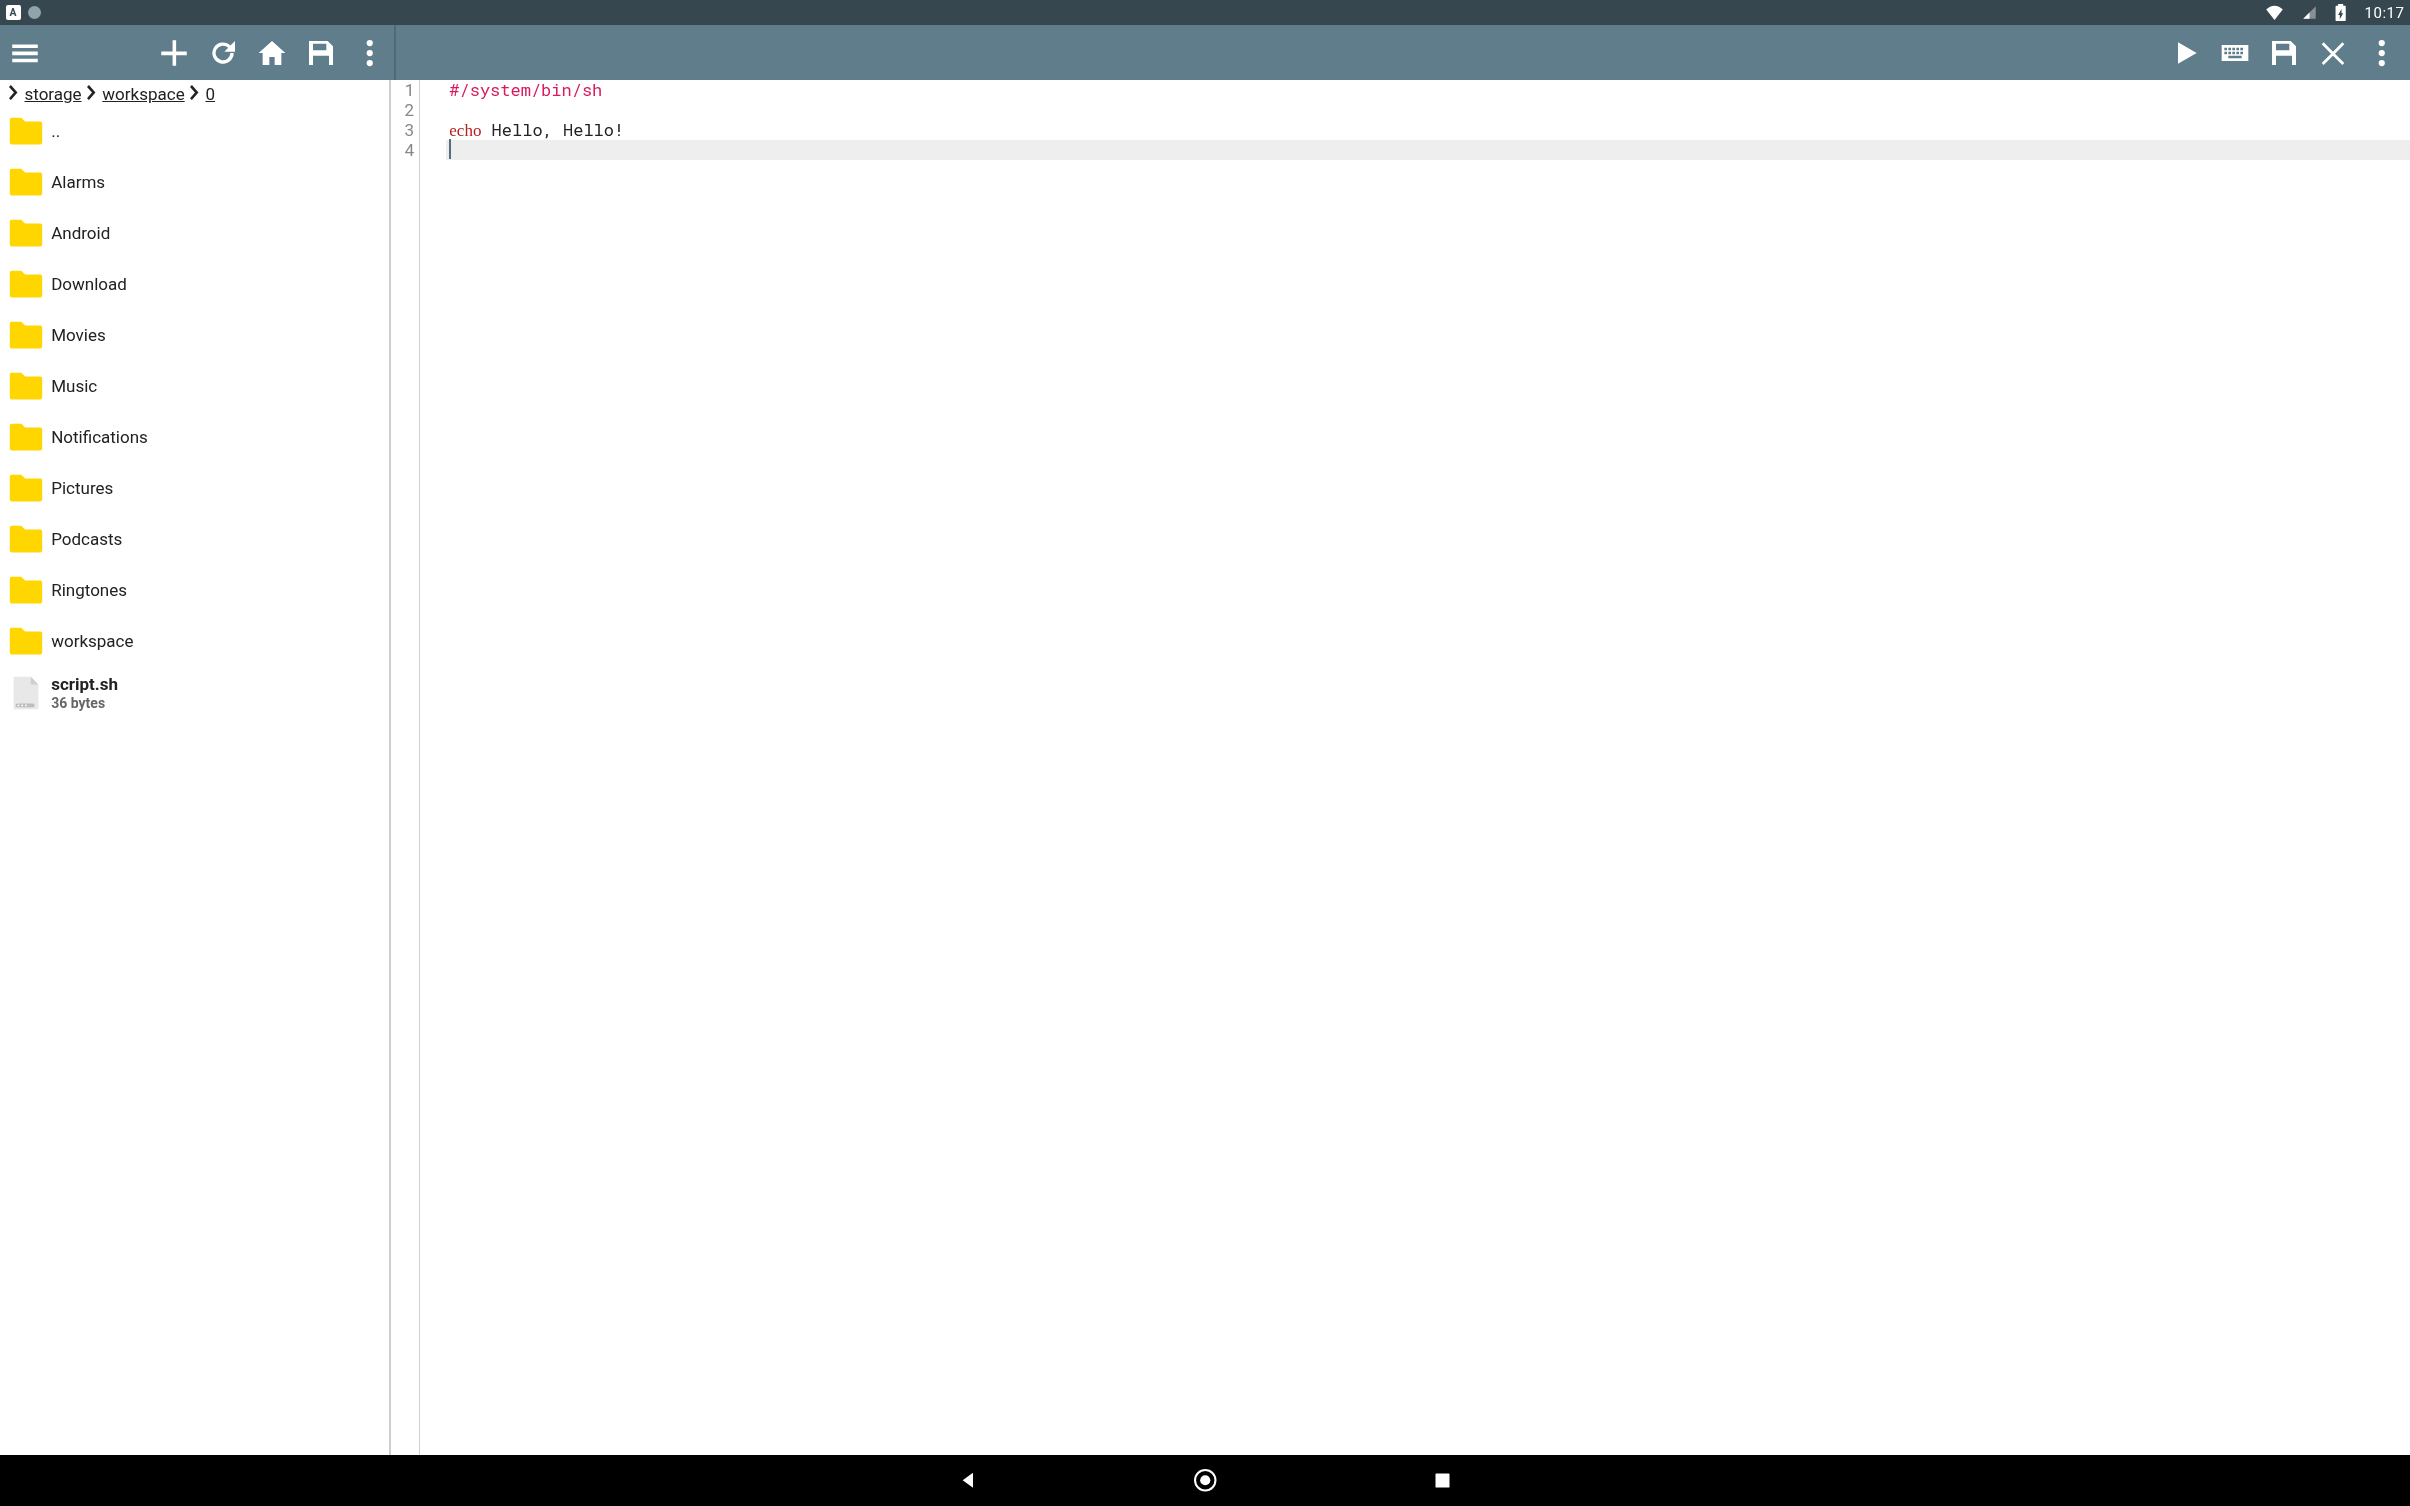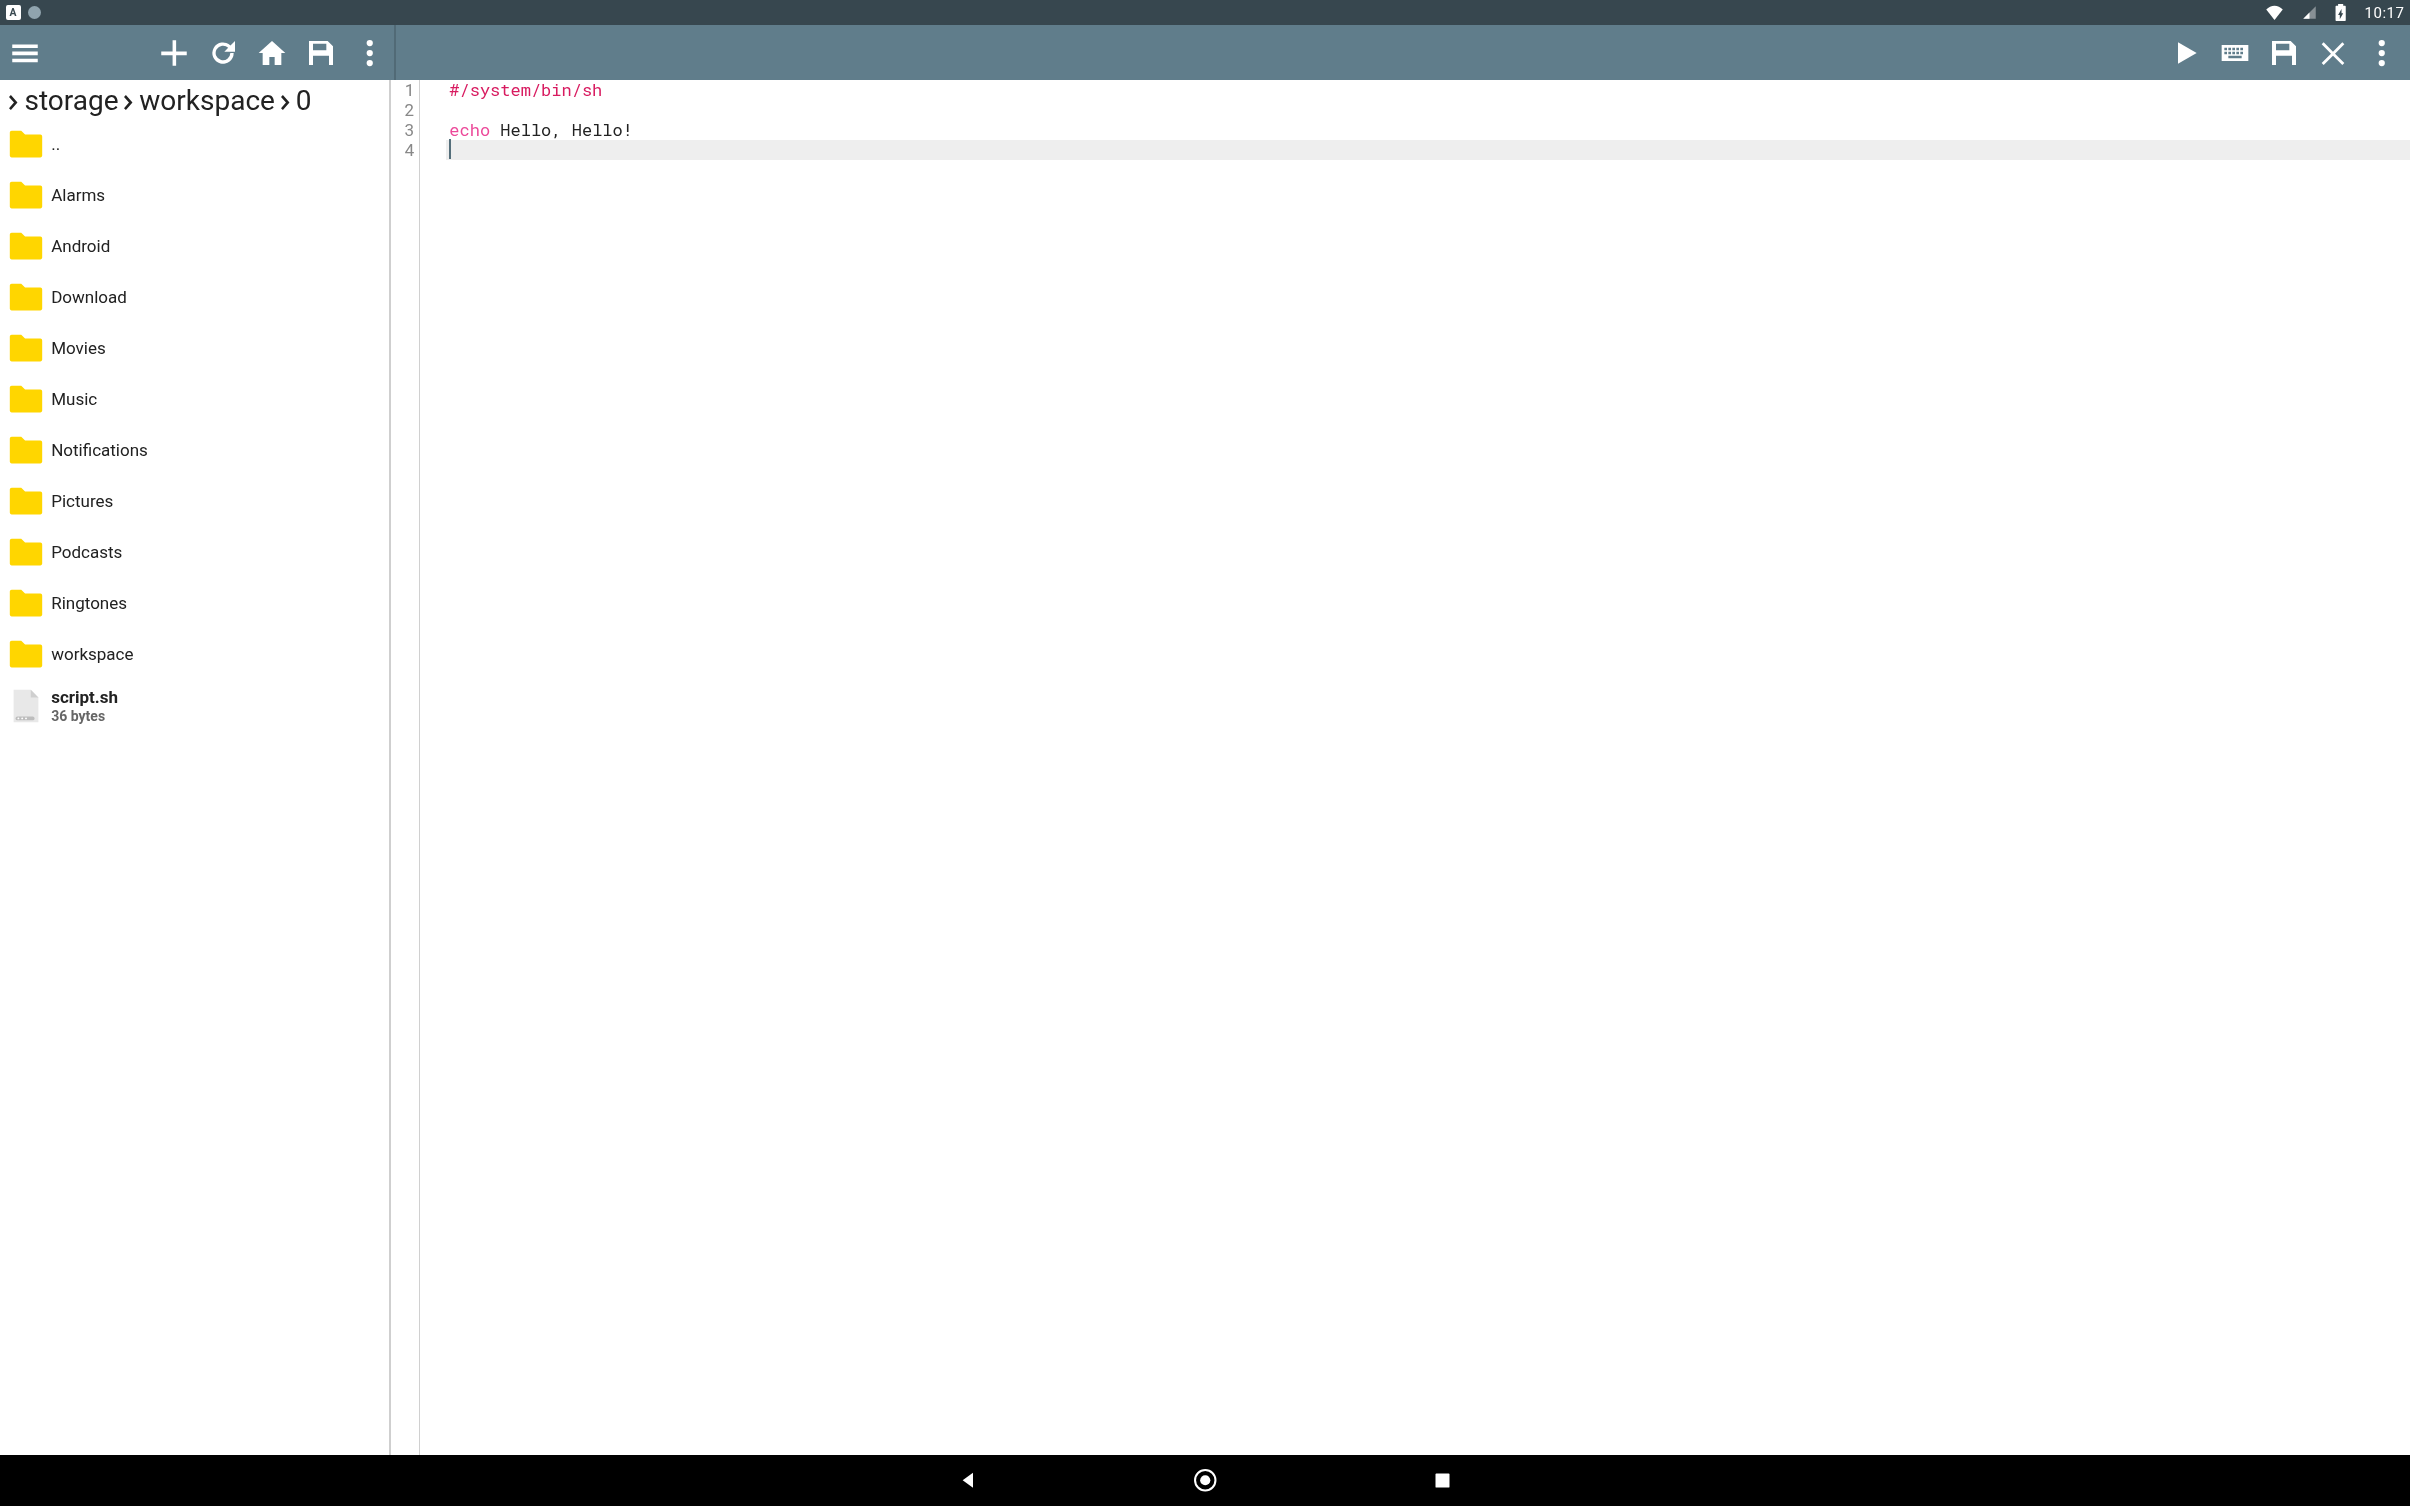--- a/index.html
+++ b/index.html
@@ -62,24 +62,25 @@
   .filepanel {
     width:386px;
     display:flex;
     flex-direction:column;
     overflow:hidden;
     background:#fff;
   }
   .breadcrumb {
     display:flex; align-items:center;
     padding:3.8px 5.6px 1.9px 5.6px;
-    font-size:28px;
+    font-size:17px;
     color:#222;
     gap:1.9px;
     flex-wrap:wrap;
+    text-decoration:underline;
   }
   .breadcrumb .chev { padding:0 3.8px; }
   .breadcrumb .seg { cursor:pointer; }
   .filelist {
     flex:1;
     overflow-y:auto;
   }
   .file-row {
     display:flex;
     align-items:center;
@@ -133,21 +134,21 @@
   .gutter div { padding-right:3.8px; height:20px; }
   .code {
     flex:1;
     white-space:pre;
     position:relative;
     margin-left:26px;
   }
   .code .line { height:20px; padding-left:3.8px; }
   .code .line.current { background:#eeeeee; }
   .tok-shebang { color:#d81b60; }
-  .tok-kw { color:#ec4899; }
+  .tok-kw { color:#b91c1c;font-family:Liberation Serif, serif; }
   .tok-plain { color:#222; }
   .caret {
     position:absolute;
     width:1.9px;
     background:#546e7a;
     animation:blink 1s step-end infinite;
   }
   @keyframes blink { 50% { opacity:0; } }
 
   

